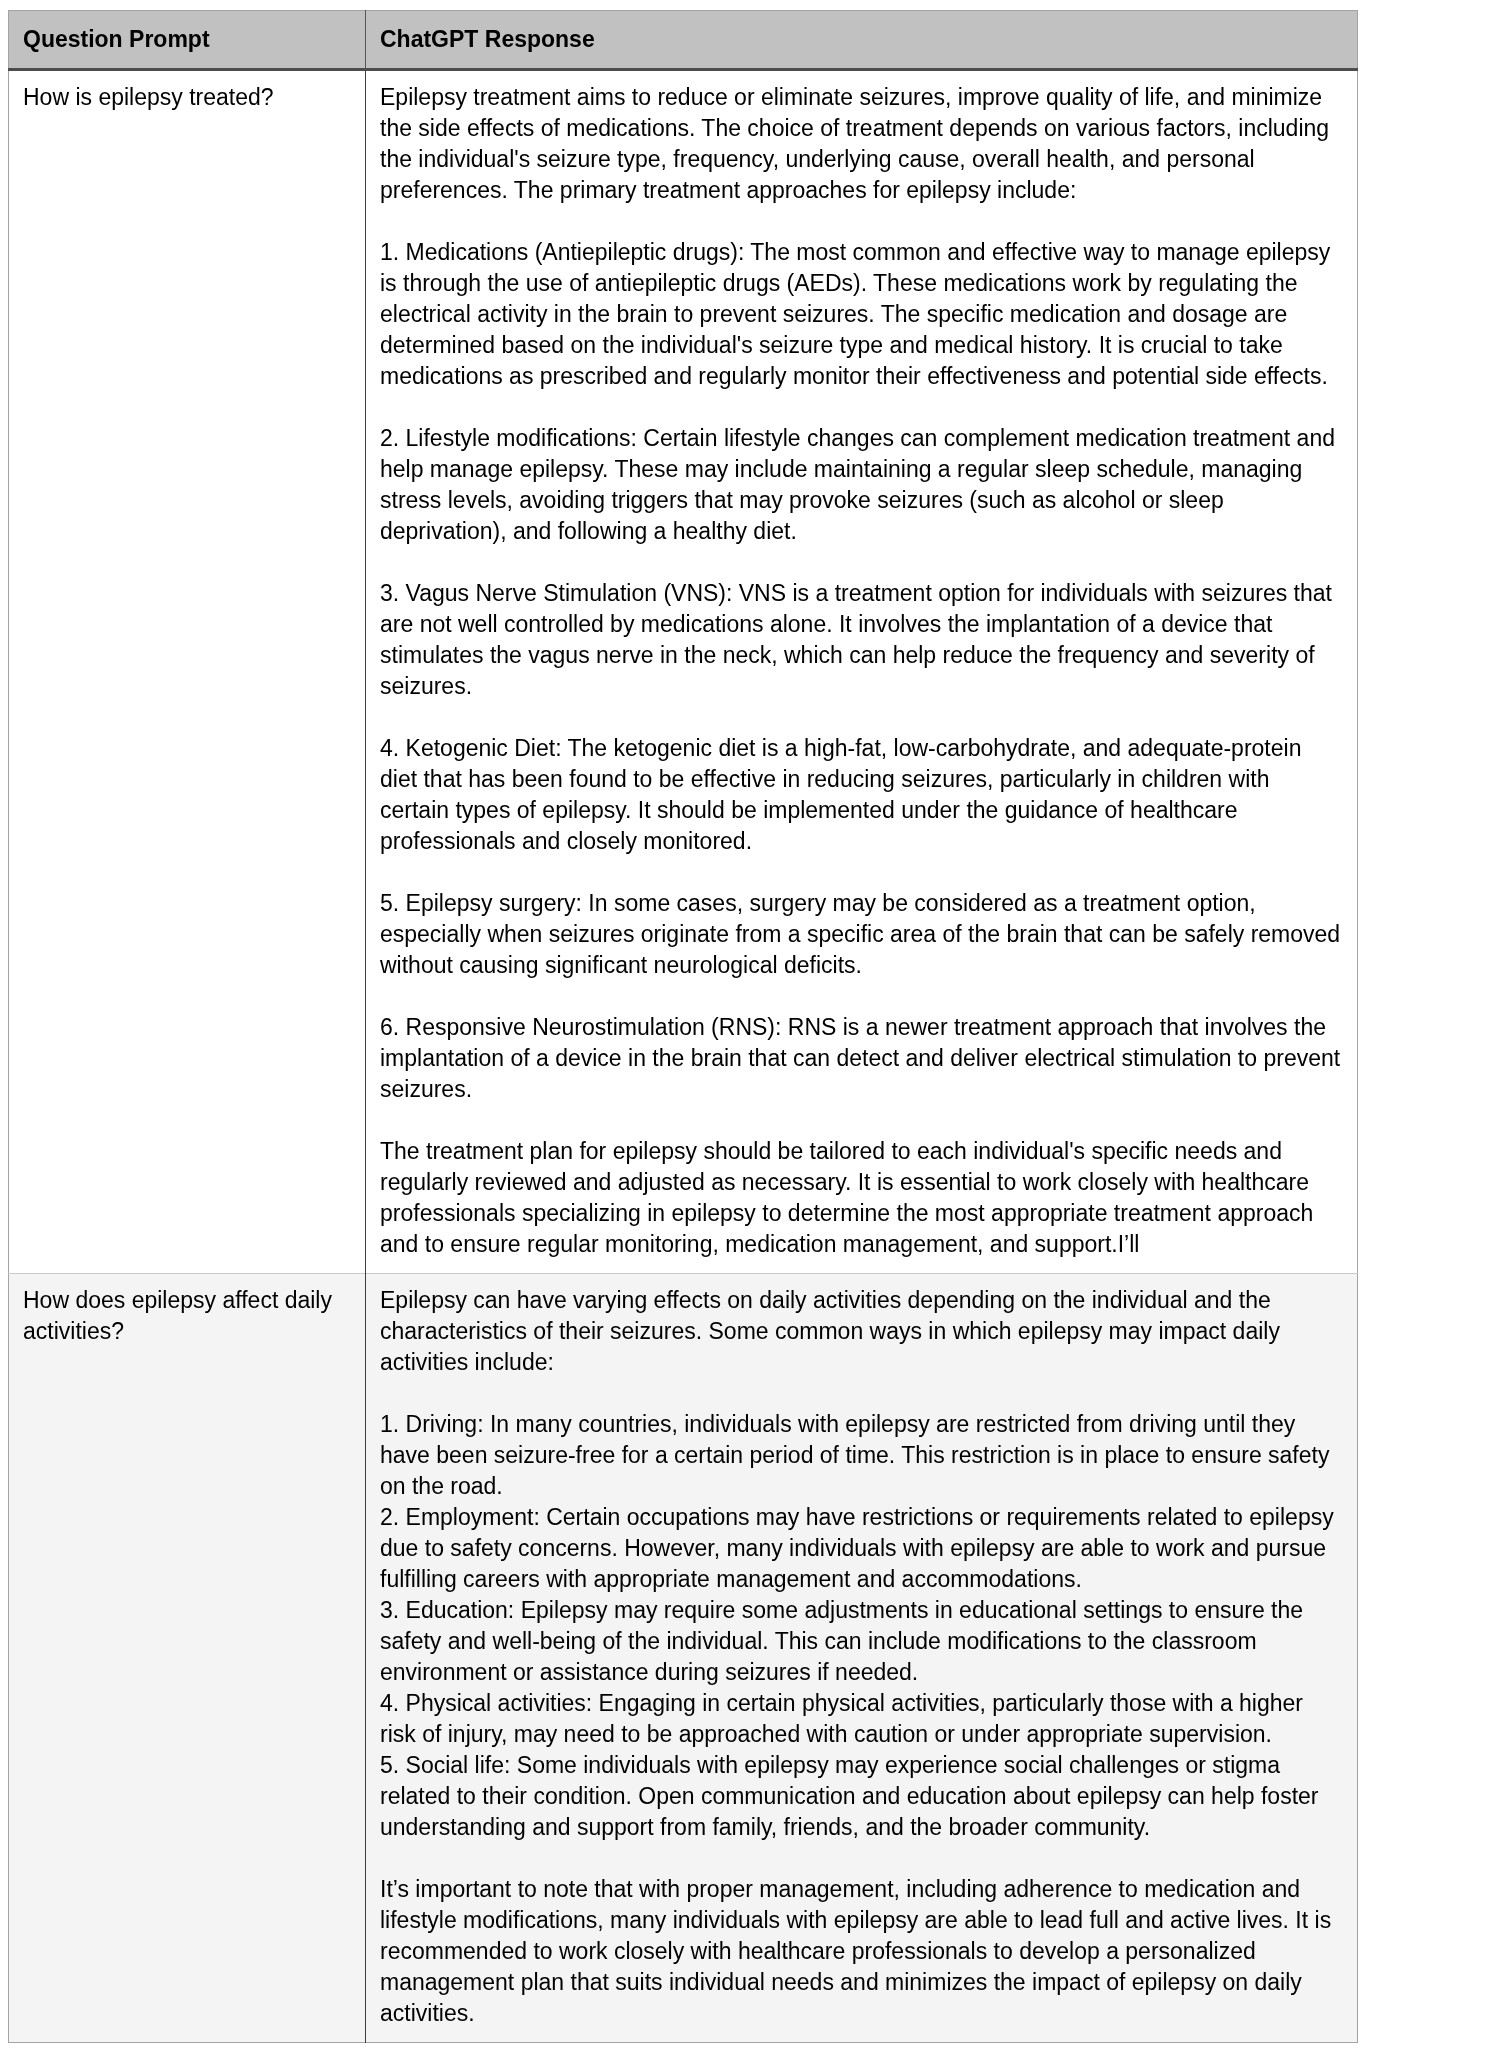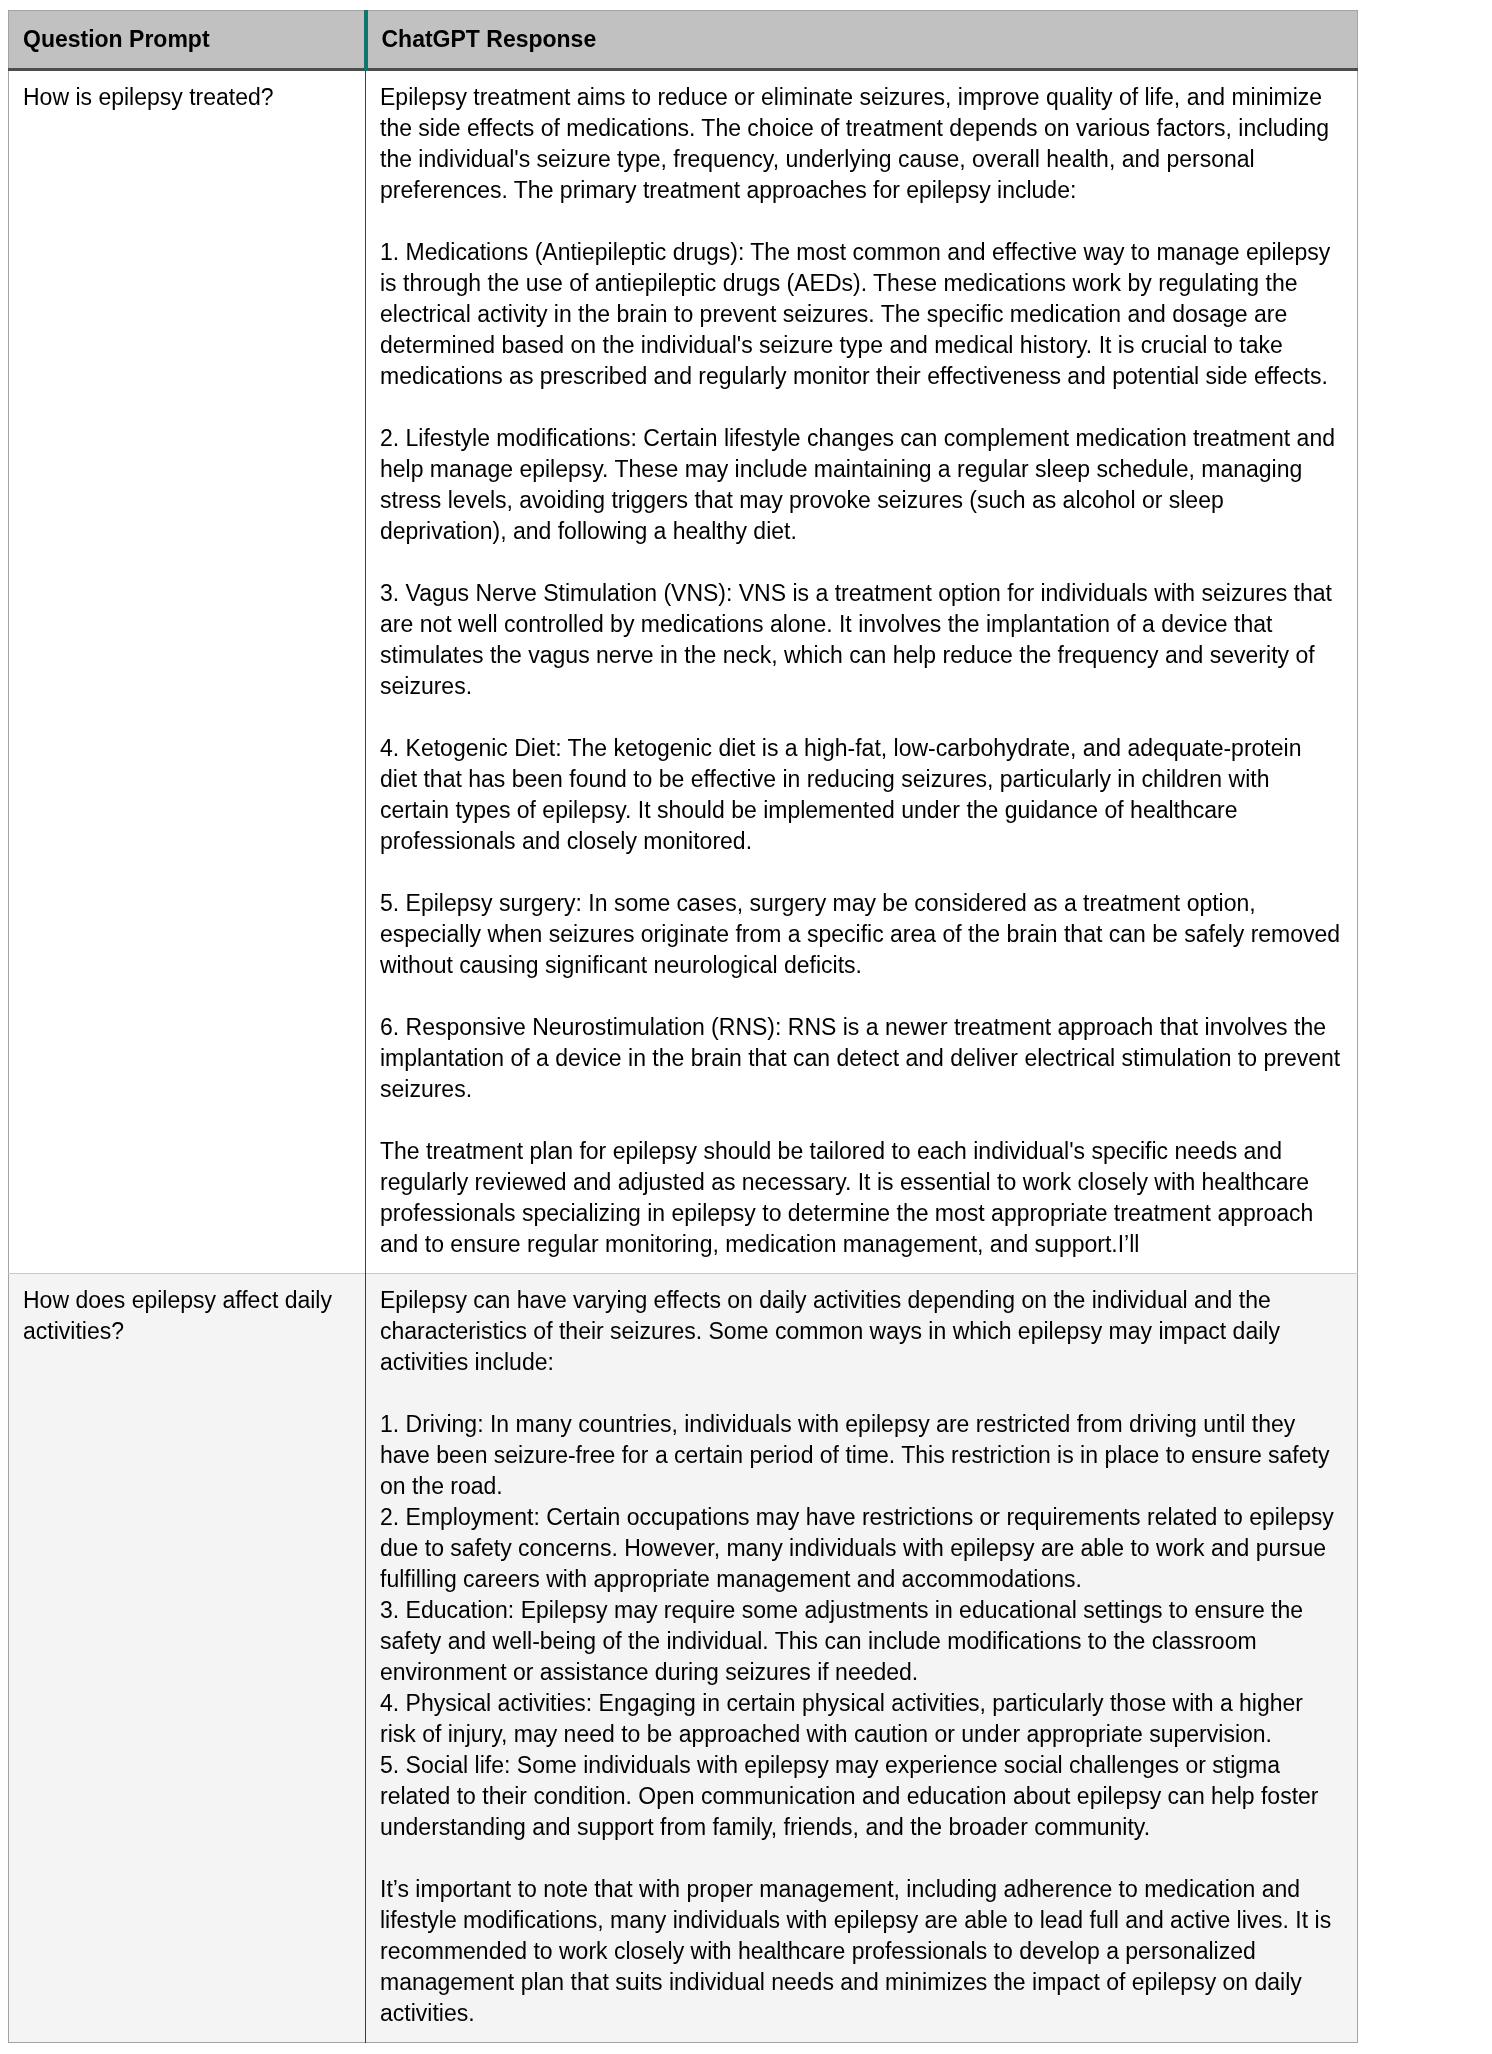--- a/index.html
+++ b/index.html
@@ -17,21 +17,21 @@
   table.qa-table {
     width: 1350px;
     table-layout: fixed;
     border-collapse: collapse;
     border: 1px solid #a3a3a3;
   }
   col.col-q { width: 357px; }
   thead th {
     background: #c1c1c1;
     border-bottom: 3px solid #4d4d4d;
-    border-left: 4px solid #0f766e;
+    border-left: 1px solid #0f766e;
     text-align: left;
     font-size: 23px;
     font-weight: bold;
     height: 57px;
     padding: 0 14px;
     vertical-align: middle;
   }
   thead th:first-child { border-left: none; }
   tbody td {
     vertical-align: top;

